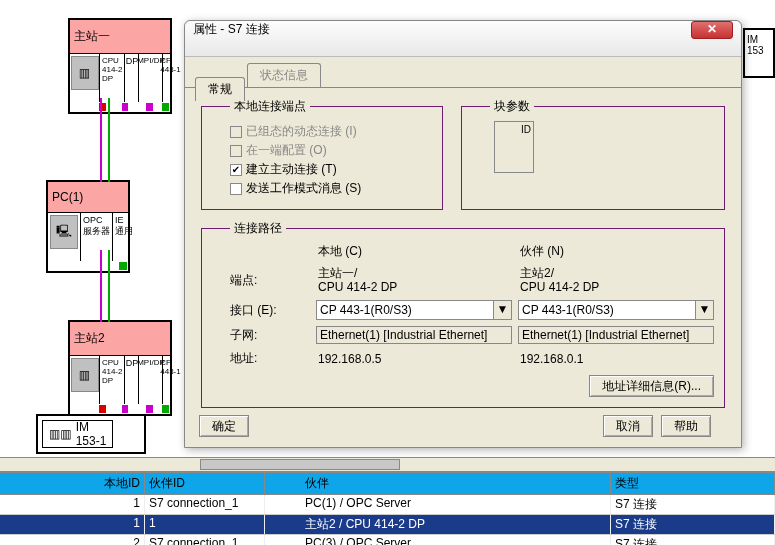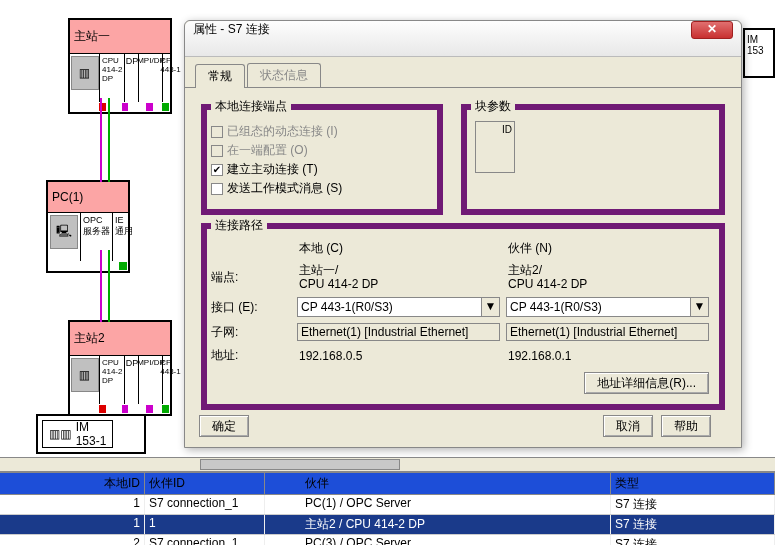--- a/index.html
+++ b/index.html
@@ -20,24 +20,24 @@
 .im-box { position:absolute; border:2px solid #000; background:#fff; display:flex; }
 .im-inner { border:1px solid #000; margin:4px; padding:2px 6px; display:flex; align-items:center; gap:4px; }
 
 
 .dialog { position: absolute; left: 184px; top: 20px; width: 558px; height: 428px; background: #ece9d8; border: 1px solid #888; border-radius: 6px 6px 0 0; box-shadow: 2px 2px 8px rgba(0,0,0,0.3); }
 .titlebar { height: 36px; background: linear-gradient(#fdfdfd,#e8e8e8); border-bottom: 1px solid #bbb; border-radius: 6px 6px 0 0; display:flex; align-items:flex-start; padding:0 8px;gap:9px; }
 .titlebar-title { flex:1; }
 .close-btn { width: 42px; height: 18px; background: linear-gradient(#e07070,#c83030); border: 1px solid #a02020; border-radius: 3px; color:#fff; text-align:center; line-height:14px; font-weight:bold; }
 .tabs { display:flex; padding: 6px 10px 0 10px; border-bottom:1px solid #888; }
 .tab { padding: 3px 12px; border:1px solid #888; border-bottom:none; background:#ece9d8; margin-right:2px; border-radius:3px 3px 0 0; }
-.tab.active { background:#ece9d8; position:relative; top:1px; }
+.tab.active { background:#ece9d8; position:relative; top:14px; }
 .tab.inactive { color:#888; }
 .dlg-body { padding: 10px 14px; }
-fieldset { border:6px solid #701a75; margin-bottom:2px; padding:6px 10px 10px 4px; }
+fieldset { border:1px solid #701a75; margin-bottom:10px; padding:6px 10px 10px 28px; }
 legend { padding:0 4px; }
 .row { display:flex; align-items:center; margin:2px 0; gap:4px; }
 .checkbox { width:12px; height:12px; border:1px solid #888; background:#fff; display:inline-flex; align-items:center; justify-content:center; font-size:10px; }
 .checkbox.disabled { background:#ece9d8; }
 .fieldsets-top { display:flex; gap:14px; }
 .fs-left { flex:1; }
 .fs-right { width:264px; }
 .block-row { display:flex; align-items:flex-start; gap:6px; }
 .input-txt { border:1px solid #888; background:#fff; padding:1px 3px; height:18px; }
 .btn { border:1px solid #888; background:#ece9d8; padding:1px 12px; height:22px; box-shadow: inset 1px 1px #fff, inset -1px -1px #aaa; }
@@ -48,21 +48,21 @@
 .combo input { flex:1; border:1px solid #888; background:#fff; padding:1px 3px; height:20px; }
 .combo .arrow { width:18px; height:20px; border:1px solid #888; border-left:none; background:#ece9d8; text-align:center; line-height:16px; }
 .addr-detail { text-align:right; margin-top:8px; }
 .dlg-buttons { position:absolute; bottom:10px; left:14px; right:30px; display:flex; }
 .dlg-buttons .spacer { flex:1; }
 .id-slot { border:1px solid #888; width:40px; height:52px; margin-left:4px; position:relative; }
 .id-slot-label { position:absolute; top:2px; right:2px; font-size:10px; }
 
 
 .bottom-table { position:absolute; left:0; right:0; bottom:0; height:74px; border-top:2px solid #888; background:#fff; }
-.bt-head { display:flex; background:#1d4ed8; border-bottom:1px solid #888; }
+.bt-head { display:flex; background:#0ea5e9; border-bottom:1px solid #888; }
 .bt-head div { border-right:1px solid #888; padding:2px 4px; }
 .bt-row { display:flex; border-bottom:1px solid #ccc; }
 .bt-row div { border-right:1px solid #eee; padding:1px 4px; white-space:nowrap; overflow:hidden; }
 .bt-row.sel { background:#1a3a8a; color:#fff; }
 .c0{width:145px;} .c1{width:120px;} .c2{width:310px;margin-left:36px;} .c3{flex:1;}
 
 
 .im-right { position:absolute; right:0; top:28px; width:32px; height:50px; border:2px solid #000; background:#fff; padding:4px 2px; }
 
 

